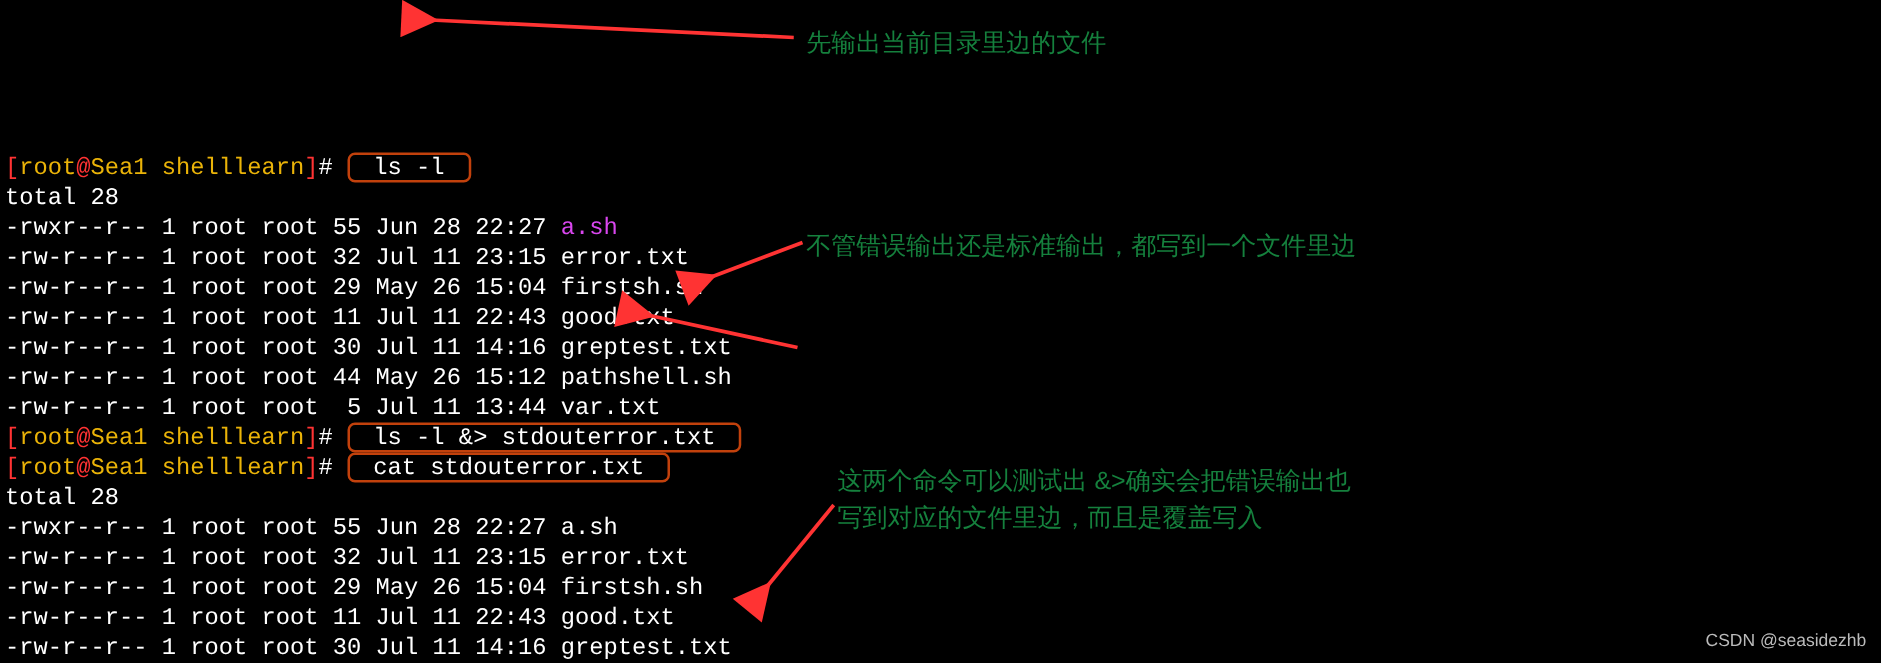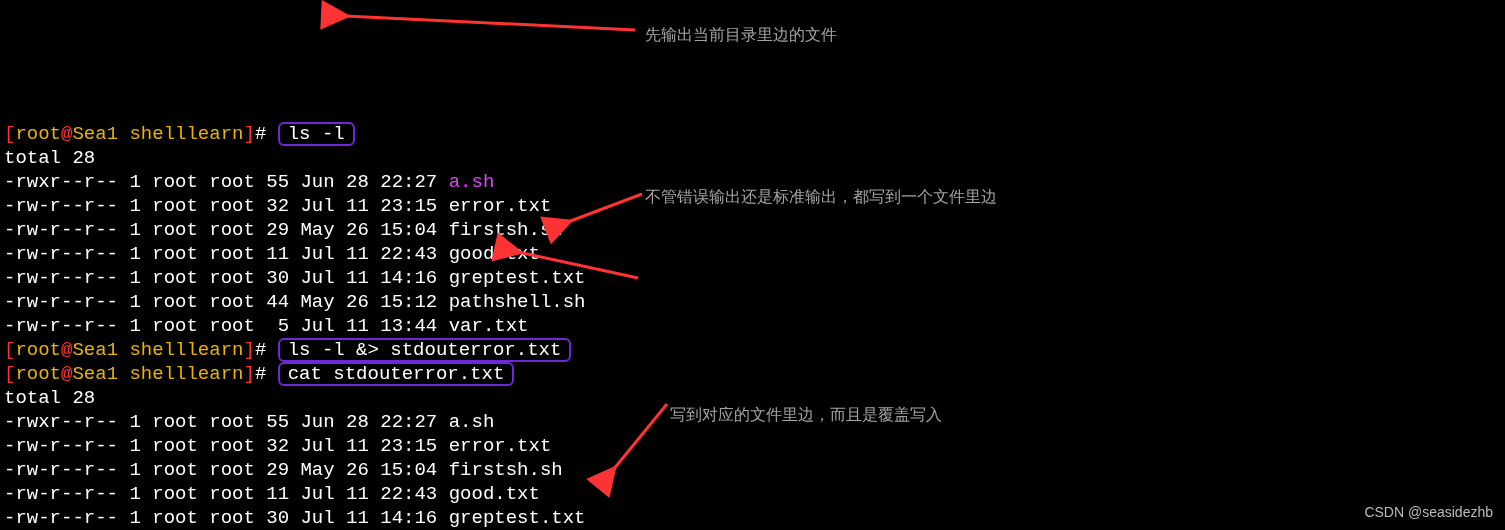--- a/index.html
+++ b/index.html
@@ -3,22 +3,22 @@
 <meta charset="utf-8">
 <style>
   body{margin:0;background:#000;font-family:"Courier New",monospace;font-size:19px;line-height:24px;color:#eee;white-space:pre;width:1505px;height:530px;overflow:hidden;position:relative}
   .prompt-br{color:#f33} 
   .prompt-txt{color:#eab308}
   .at{color:#f33}
   .hash{color:#fff}
   .cmd{color:#fff}
   .out{color:#fff}
   .file-green{color:#d946ef}
-  .box{border:2px solid #6d28d9;border-radius:6px;padding:0 8px;display:inline-block;line-height:20px}
-  .note{color:#a3a3a3;font-family:Liberation Sans, sans-serif;font-size:16px;line-height:30px;white-space:normal;position:absolute}
+  .box{border:2px solid #c2410c;border-radius:6px;padding:0 19px;display:inline-block;line-height:20px}
+  .note{color:#15803d;font-family:Liberation Sans, sans-serif;font-size:20px;line-height:30px;white-space:normal;position:absolute}
   .watermark{position:absolute;right:12px;bottom:6px;color:#bbb;font-family:sans-serif;font-size:14px}
   svg.arrow{position:absolute;overflow:visible}
   .term{position:relative;padding:2px 4px}
 </style>
 </head>
 <body>
 
 
 
 <div class="term">
@@ -45,21 +45,21 @@
   
   
 
   
 </div>
 
 
 <div class="note" style="left:645px;top:20px">先输出当前目录里边的文件</div>
 <div class="note" style="left:645px;top:182px">不管错误输出还是标准输出，都写到一个文件里边</div>
 <div class="note" style="left:645px;top:266px"><br></div>
-<div class="note" style="left:670px;top:370px"><br><span>写到对应的文件里边，而且是覆盖写入</span></div>
+<div class="note" style="left:670px;top:370px"><span>这两个命令可以测试出 &amp;&gt;确实会把错误输出也</span><br><span>写到对应的文件里边，而且是覆盖写入</span></div>
 
 
 <svg class="arrow" style="left:335px;top:8px" width="310" height="30">
     <defs>
       <marker id="ah" markerWidth="12" markerHeight="12" refX="2" refY="5" orient="auto">
         <path d="M10,0 L0,5 L10,10 Z" fill="#f33"></path>
       </marker>
     </defs>
     <line x1="300" y1="22" x2="10" y2="8" stroke="#f33" stroke-width="3" marker-end="url(#ah)"></line>
   </svg>

